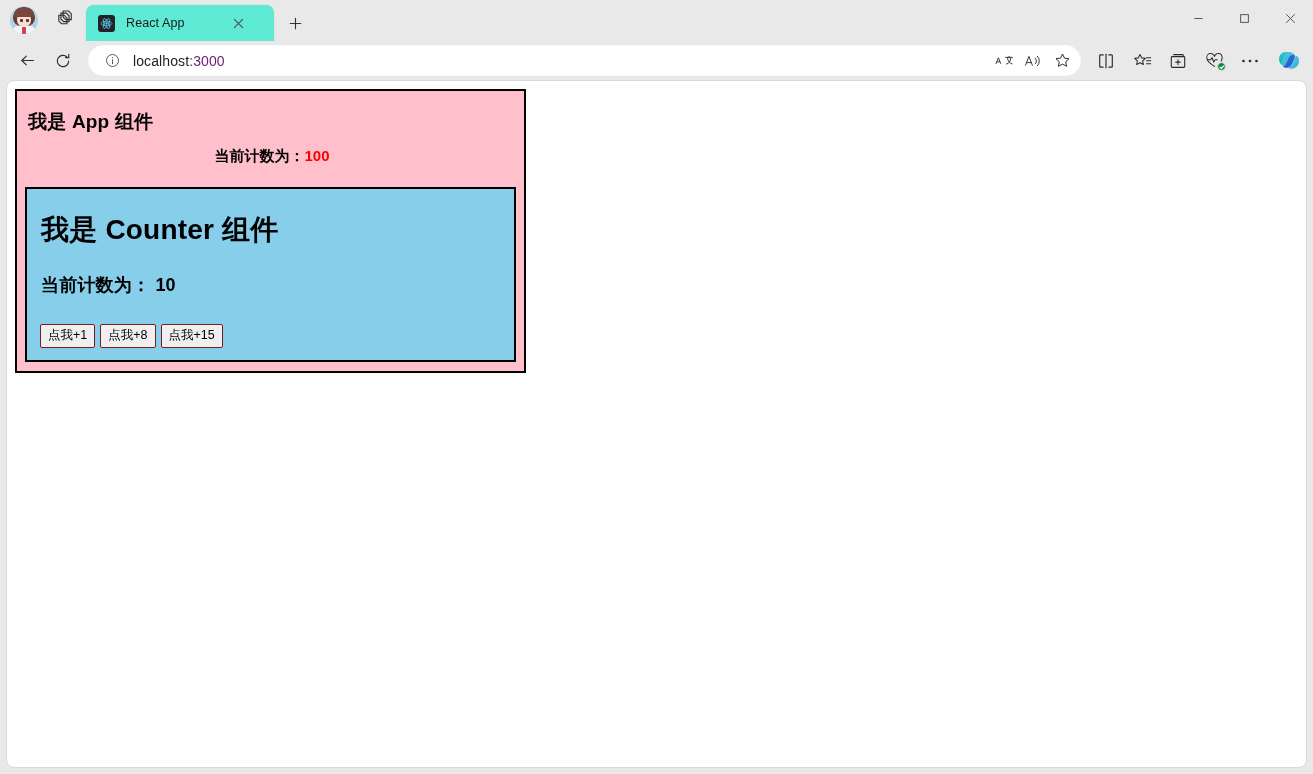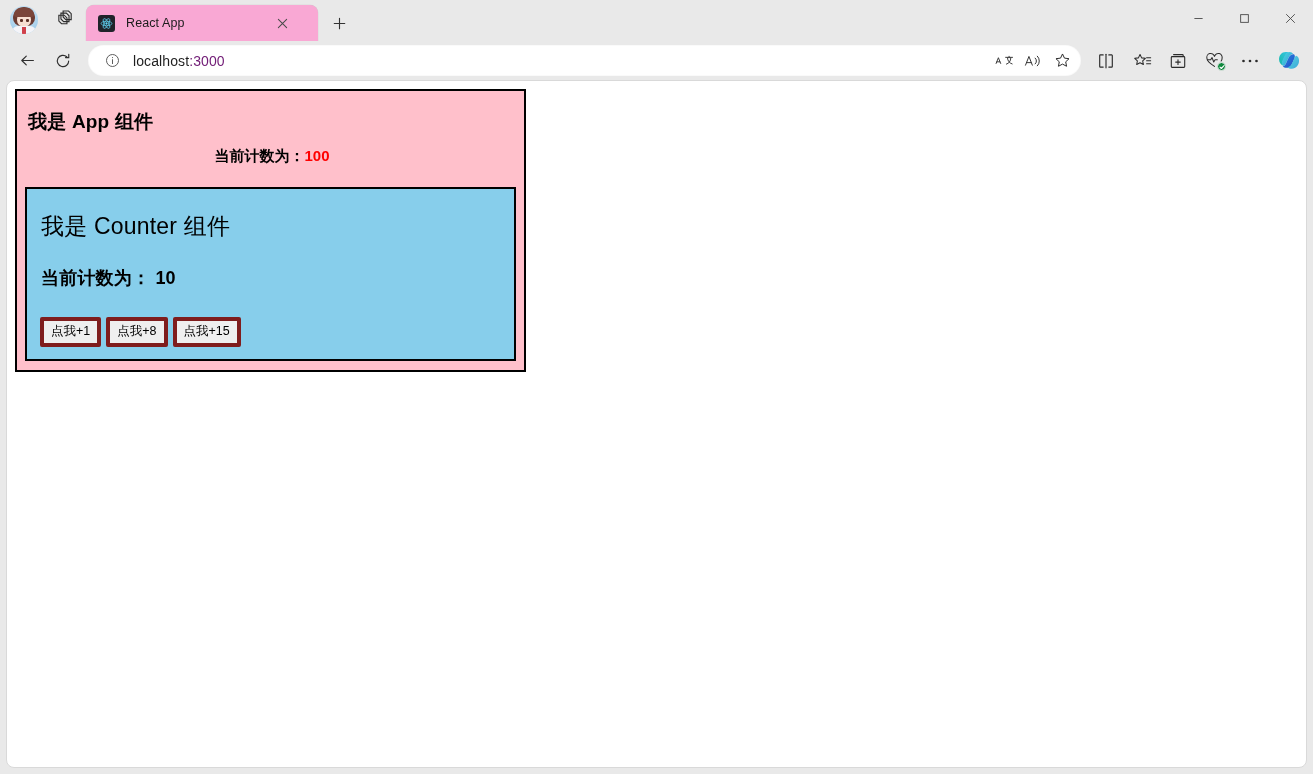--- a/index.html
+++ b/index.html
@@ -63,22 +63,22 @@
     background: #d0414b;
   }
   .workspace-btn {
     width: 34px; height: 30px;
     display: flex; align-items: center; justify-content: center;
     border-radius: 5px; cursor: pointer;
     margin-right: 4px;
   }
 
   .tab {
-    width: 232px; height: 36px;
-    background: #f9a8d4;
+    width: 188px; height: 36px;
+    background: #5eead4;
     border-radius: 8px 8px 0 0;
     display: flex; align-items: center;
     padding: 0 25px 0 12px;
     position: relative;
     box-shadow: 0 -0.5px 0 rgba(0,0,0,.06), -0.5px 0 0 rgba(0,0,0,.06), 0.5px 0 0 rgba(0,0,0,.06);
     cursor: default;
   }
   .tab-favicon {
     width: 17px; height: 17px; flex: none;
     background: #20232a; border-radius: 3px;
@@ -205,36 +205,36 @@
   .app-count .num { color: #ff0000; }
 
   
   .counter-box {
     background: #87ceeb;
     border: 2px solid #000000;
     padding: 10px 10px 12px 10px;
   }
   .counter-title {
     font-family: "Liberation Sans", "DejaVu Sans", sans-serif;
-    font-size: 23px; font-weight: normal; color: #000;
+    font-size: 28px; font-weight: bold; color: #000;
     margin: 12px 0 10px 4px;
     letter-spacing: .2px;
   }
   .counter-count {
     font-family: "Liberation Sans", "DejaVu Sans", sans-serif;
     font-size: 18px; font-weight: bold; color: #000;
     margin: 24px 0 27px 4px;
     letter-spacing: .2px;
   }
   .btn-row { display: flex; gap: 5px; margin-left: 3px; }
   .ctr-btn {
     font-family: "Liberation Sans", "DejaVu Sans", sans-serif;
     font-size: 12.5px;
     background: #efefef;
-    border: 4px solid #7f1d1d;
+    border: 1px solid #7f1d1d;
     border-radius: 2px;
     padding: 2px 7px 3px 7px;
     color: #000;
     cursor: pointer;
     line-height: 1.32;
   }
 </style>
 </head>
 <body>
 

